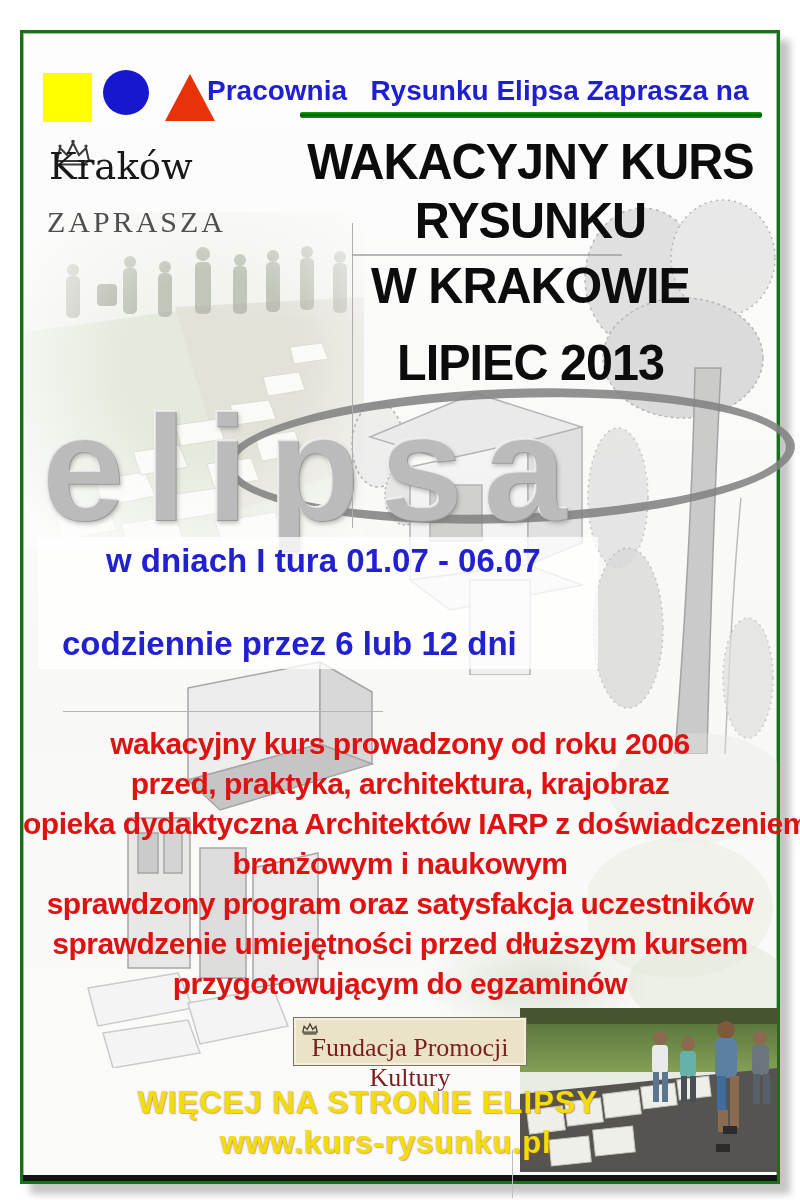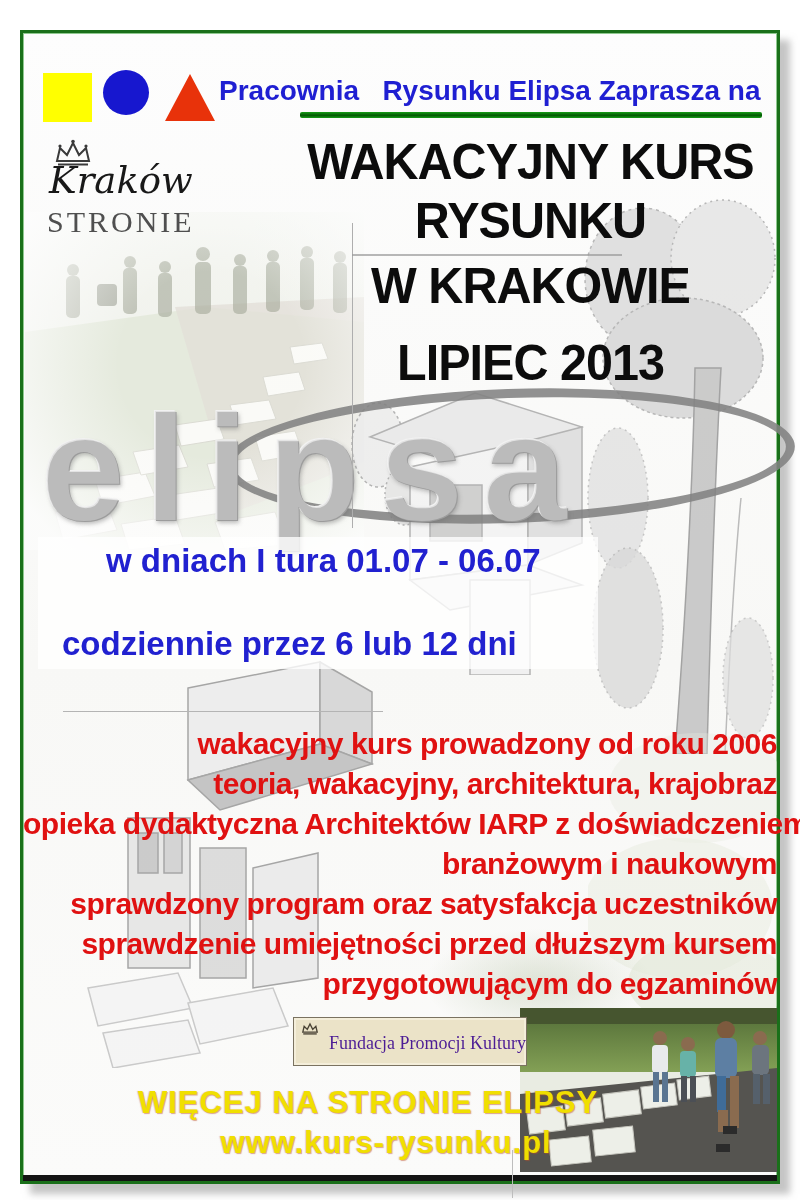--- a/index.html
+++ b/index.html
@@ -13,26 +13,26 @@
     border:3px solid #1a701a;
     box-shadow:0 0 0 1px #8fc98f inset, 10px 10px 7px rgba(150,150,150,.55);
   }
   .abs{position:absolute;}
   
   .shape-square{left:20px;top:40px;width:49px;height:49px;background:#ffff00;z-index:5;}
   .shape-circle{left:80px;top:37px;width:46px;height:45px;background:#1717cf;border-radius:50%;z-index:5;}
   .shape-triangle{left:142px;top:41px;width:0;height:0;z-index:5;
     border-left:25px solid transparent;border-right:25px solid transparent;border-bottom:47px solid #e8320a;}
   
-  .studio-line{left:196px;top:42px;font-size:28px;font-weight:bold;color:#1f1fd2;white-space:pre;z-index:5;}
+  .studio-line{left:184px;top:42px;font-size:28px;font-weight:bold;color:#1f1fd2;white-space:pre;z-index:5;}
   .green-underline{left:277px;top:79px;width:462px;height:6px;z-index:5;
     background:linear-gradient(180deg,#18a018,#045804 55%,#18a018);border-radius:2px;}
   
   .krakow-crown{left:30px;top:106px;z-index:5;}
-  .krakow-city{left:26px;top:126px;font-family:"DejaVu Serif",serif;font-style:italic;
+  .krakow-city{left:26px;top:112px;font-family:"DejaVu Serif",serif;
     font-size:37px;color:#181818;z-index:5;}
   .krakow-invites{left:24px;top:172px;font-family:"Liberation Serif",serif;font-size:30px;
     letter-spacing:3px;color:#4f4f4f;z-index:5;}
   
   .title-wrap{left:235px;top:100px;width:545px;text-align:center;z-index:5;color:#0c0c0c;}
   .title-line{position:absolute;left:0;width:100%;font-size:50px;font-weight:bold;
     letter-spacing:-1px;transform:scaleX(.97);transform-origin:center;white-space:nowrap;}
   .tl1{top:0;} .tl2{top:59px;} .tl3{top:124px;} .tl4{top:201px;}
   .title-divider{left:329px;top:221px;width:270px;height:2px;background:#9a9a9a;opacity:.7;z-index:5;}
   .title-vline{left:329px;top:190px;width:1px;height:305px;background:#aeaeae;z-index:4;}
@@ -42,28 +42,28 @@
   .watermark{left:0;top:360px;width:754px;padding-left:18px;z-index:4;
     font-size:150px;font-weight:bold;letter-spacing:20px;line-height:150px;
     color:rgba(214,214,214,.55);
     text-shadow:1px 1px 0 #9c9c9c,-1px -1px 0 #f2f2f2,2px 3px 4px rgba(110,110,110,.45);}
   
   .schedule-bg{left:15px;top:504px;width:560px;height:132px;background:rgba(255,255,255,.78);z-index:4;}
   .schedule-line{position:absolute;font-size:33px;font-weight:bold;color:#2121d0;z-index:5;white-space:nowrap;}
   .sl1{left:37px;top:509px;margin-left:46px;} .sl2{left:150px;top:551px;} .sl3{left:39px;top:592px;}
   
   .features-divider{left:40px;top:678px;width:320px;height:1px;background:#b4b4b4;z-index:4;}
-  .features{left:0;top:691px;width:754px;text-align:right;z-index:5;}
+  .features{left:0;top:691px;width:754px;text-align:center;z-index:5;}
   .feature-line{height:40px;line-height:40px;font-size:30px;font-weight:bold;color:#e01111;
     letter-spacing:-0.5px;white-space:nowrap;}
   
   .foundation{left:270px;top:984px;width:232px;height:47px;background:#ebe3c8;
     border:1px solid #7a7260;box-shadow:0 0 0 2px #f4eeda inset;z-index:5;}
-  .foundation-name{position:absolute;left:0;top:15px;width:100%;text-align:right;
-    font-family:"Liberation Serif",serif;font-size:18px;color:#4c1d95;}
+  .foundation-name{position:absolute;left:0;top:15px;width:100%;text-align:center;
+    font-family:"Liberation Serif",serif;font-size:26px;color:#7f1d1d;}
   .foundation-crown{position:absolute;left:7px;top:3px;}
   
   .footer-line{left:0;width:690px;text-align:center;font-weight:bold;z-index:5;
     color:#f0df00;letter-spacing:1px;white-space:nowrap;
     text-shadow:1px 1px 1px rgba(190,80,40,.5),-1px 0 1px rgba(190,80,40,.3);}
   .fl1{top:1052px;font-size:31px;}
   .fl2{top:1092px;font-size:31px;padding-left:18px;}
   .bottom-band{left:0;bottom:0;width:100%;height:6px;background:#141414;z-index:6;}
   
   .illu{z-index:1;}
@@ -254,39 +254,39 @@
   <div class="abs krakow-crown">
     <svg width="40" height="28" viewBox="0 0 40 28">
       <path d="M4 22 L7 9 L14 16 L20 4 L26 16 L33 9 L36 22 Z" fill="none" stroke="#3a3a3a" stroke-width="2"></path>
       <line x1="5" y1="25.5" x2="35" y2="25.5" stroke="#3a3a3a" stroke-width="2"></line>
       <circle cx="20" cy="2.5" r="1.8" fill="#3a3a3a"></circle>
       <circle cx="7" cy="7" r="1.6" fill="#3a3a3a"></circle>
       <circle cx="33" cy="7" r="1.6" fill="#3a3a3a"></circle>
     </svg>
   </div>
   <div class="abs krakow-city">Kraków</div>
-  <div class="abs krakow-invites">STRONIE</div>
+  <div class="abs krakow-invites">ZAPRASZA</div>
 
   <div class="abs title-wrap">
     <div class="title-line tl1">WAKACYJNY KURS</div>
     <div class="title-line tl2">RYSUNKU</div>
     <div class="title-line tl3">W KRAKOWIE</div>
     <div class="title-line tl4">LIPIEC 2013</div>
   </div>
   <div class="abs title-divider"></div>
   <div class="abs title-vline"></div>
 
   <div class="abs schedule-bg"></div>
   <div class="schedule-line sl1">w dniach I tura 01.07 - 06.07</div>
   <div class="schedule-line sl3">codziennie przez 6 lub 12 dni</div>
 
   <div class="abs features-divider"></div>
   <div class="abs features">
     <div class="feature-line">wakacyjny kurs prowadzony od roku 2006</div>
-    <div class="feature-line">teoria, wakacyjny, architektura, krajobraz</div>
+    <div class="feature-line">przed, praktyka, architektura, krajobraz</div>
     <div class="feature-line">opieka dydaktyczna Architektów IARP z doświadczeniem</div>
     <div class="feature-line">branżowym i naukowym</div>
     <div class="feature-line">sprawdzony program oraz satysfakcja uczestników</div>
     <div class="feature-line">sprawdzenie umiejętności przed dłuższym kursem</div>
     <div class="feature-line">przygotowującym do egzaminów</div>
   </div>
 
   <div class="abs foundation">
     <span class="foundation-crown">
       <svg width="18" height="13" viewBox="0 0 40 28">

